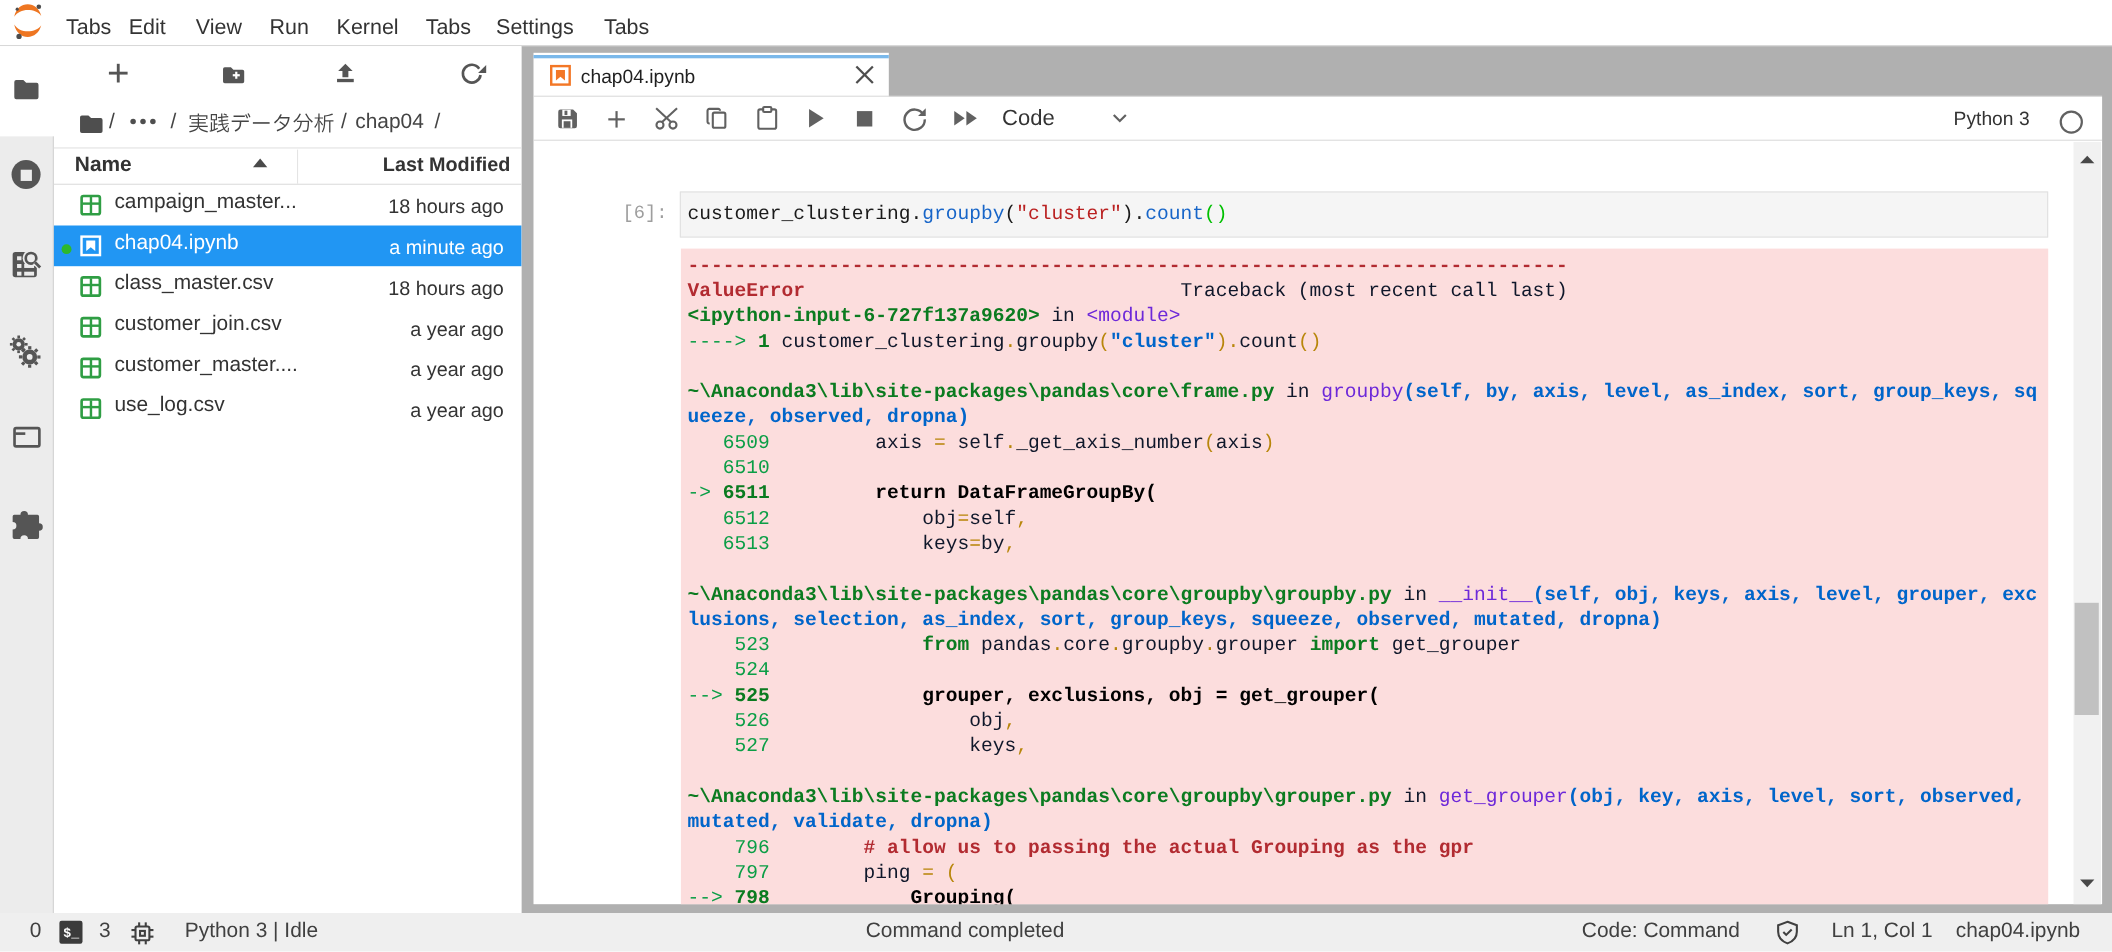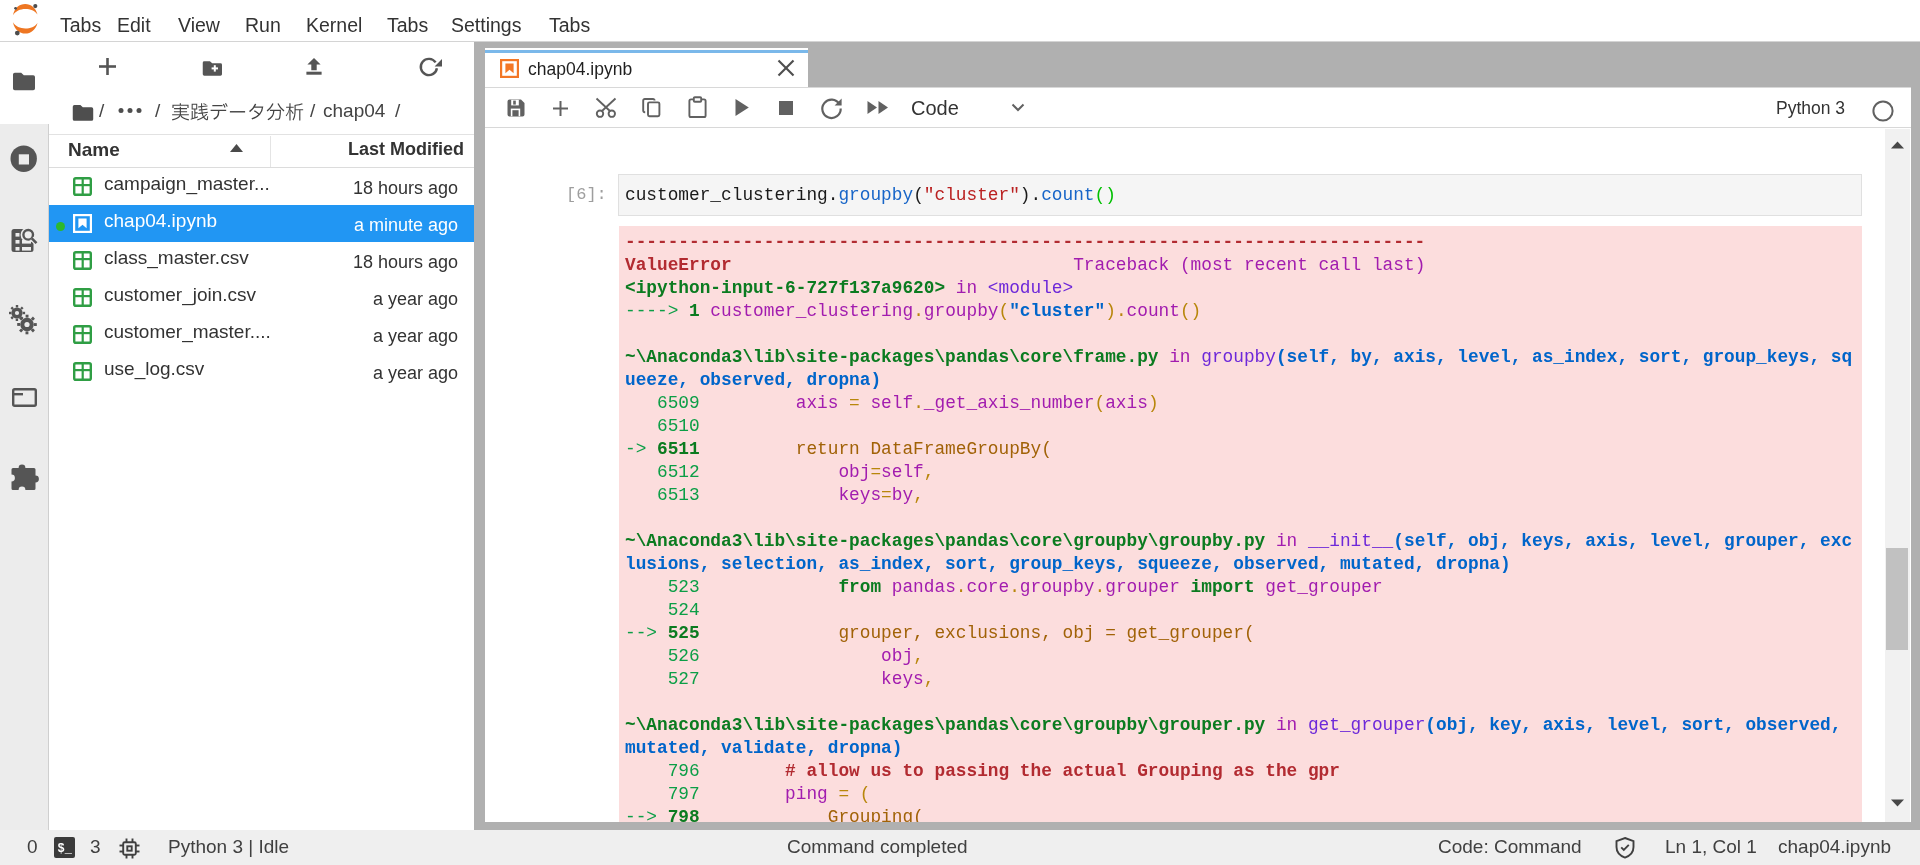--- a/index.html
+++ b/index.html
@@ -38,22 +38,22 @@
 #outbox {position:absolute;left:619px;top:226px;width:1243px;height:596px;background:#fcdddd;overflow:hidden}
 #tb {position:absolute;left:6px;top:5px;font-family:"Liberation Mono",monospace;font-size:17.8px;white-space:pre;color:#2a2a2a}
 .tl {height:23px;line-height:23px}
 i {font-style:normal}
 .r {color:#b22b31;font-weight:bold}
 .g {color:#0b9e46}
 .gb {color:#0b7b20;font-weight:bold}
 .cy {color:#6d28d9}
 .bb {color:#0065ca;font-weight:bold}
 .y {color:#b8860b}
-.yb {color:#a16207;font-weight:normal}
-.k {color:#a21caf}
+.yb {color:#000000;font-weight:bold}
+.k {color:#0f172a}
 .pr {color:#1765c8}
 .st {color:#ba2121}
 .gr {color:#00c000}
 #incode .k {color:#1a1a1a}
 </style></head><body>
 <div id="menubar"></div>
 <svg style="position:absolute;left:2px;top:0px;overflow:visible" width="46" height="42" viewBox="0 0 46 42">
     <g fill="#ee7622">
       <path d="M10.9,15.2 C12.6,7.6 17.5,3.9 23.2,3.9 C28.9,3.9 33.8,7.8 35.5,14.5 C32.9,10.7 28.4,9.0 23.3,9.0 C18.2,9.0 13.6,11.0 10.9,15.2 Z"></path>
 <path d="M10.9,22.3 C13.6,26.5 18.2,28.5 23.3,28.5 C28.4,28.5 32.9,26.8 35.5,23 C33.8,29.7 28.9,33.6 23.2,33.6 C17.5,33.6 12.6,29.9 10.9,22.3 Z"></path>

